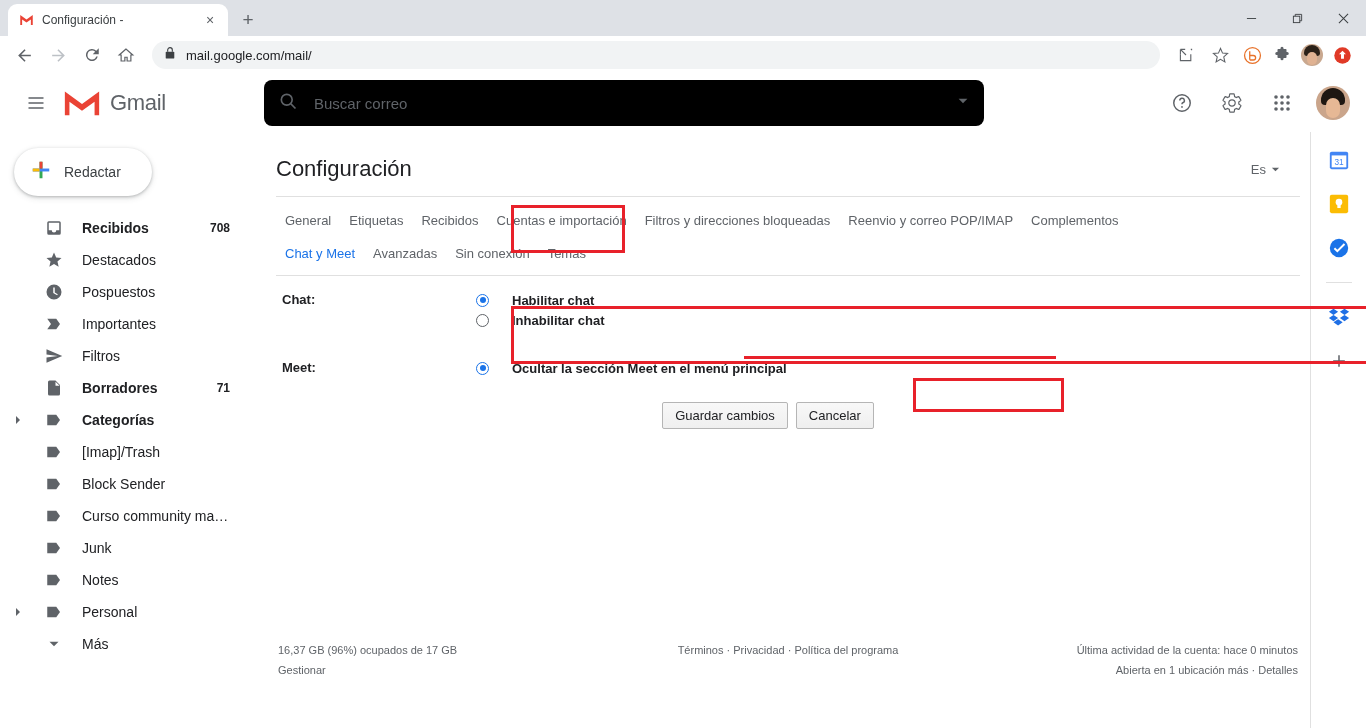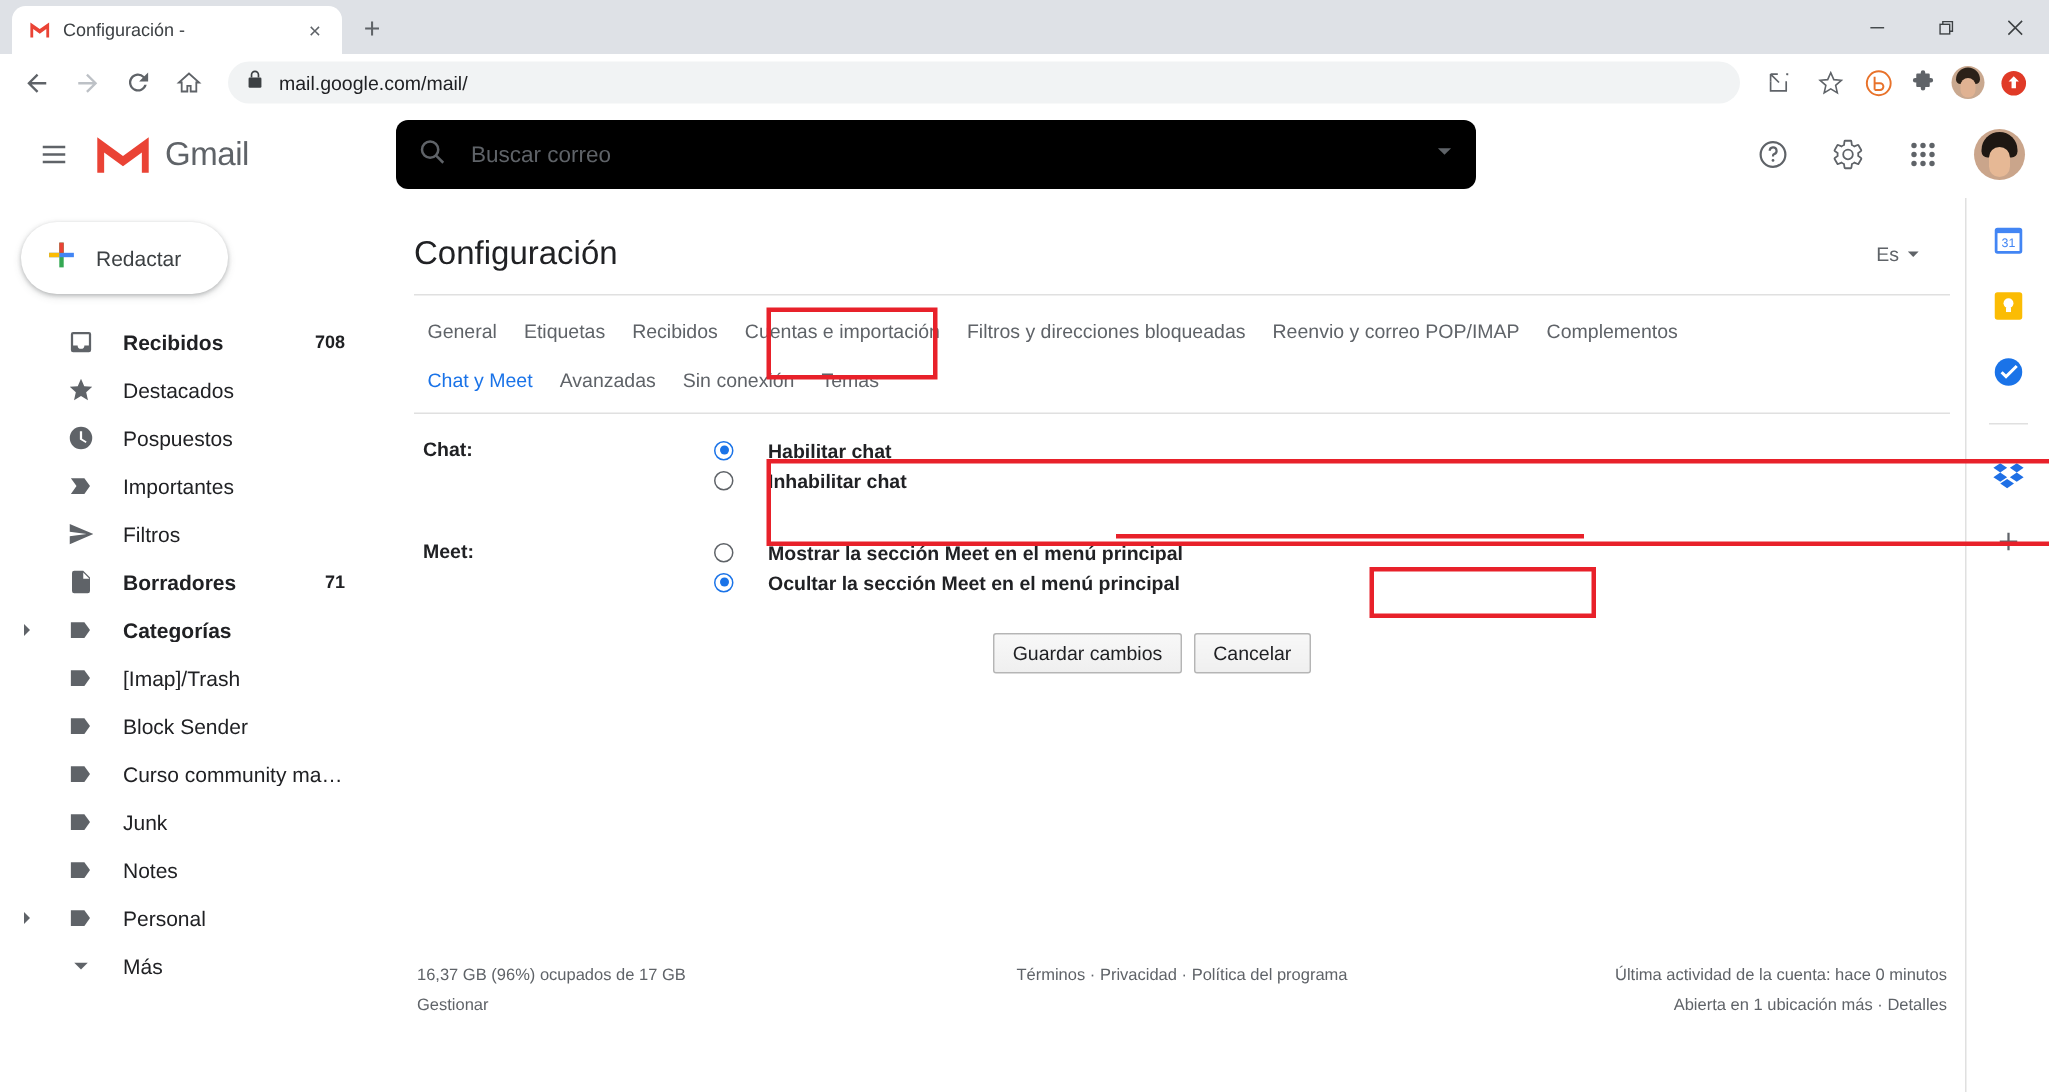--- a/index.html
+++ b/index.html
@@ -510,24 +510,20 @@
               <span class="radio"></span>
               <span class="opt-label">Inhabilitar chat</span>
             </div>
           </div>
       </div>
 
       <div class="set-row" style="padding-top:22px;">
         <div class="set-label">Meet:</div>
         <div class="set-options" id="meet-options">
             <div class="opt">
-              <span class="radio"></span>
-              <span class="opt-label">Mostrar la sección Meet en el menú principal</span>
-            </div>
-            <div class="opt">
               <span class="radio checked"></span>
               <span class="opt-label">Ocultar la sección Meet en el menú principal</span>
             </div>
           </div>
       </div>
 
       <div class="btn-row">
         <button class="gbtn">Guardar cambios</button>
         <button class="gbtn">Cancelar</button>
       </div>

